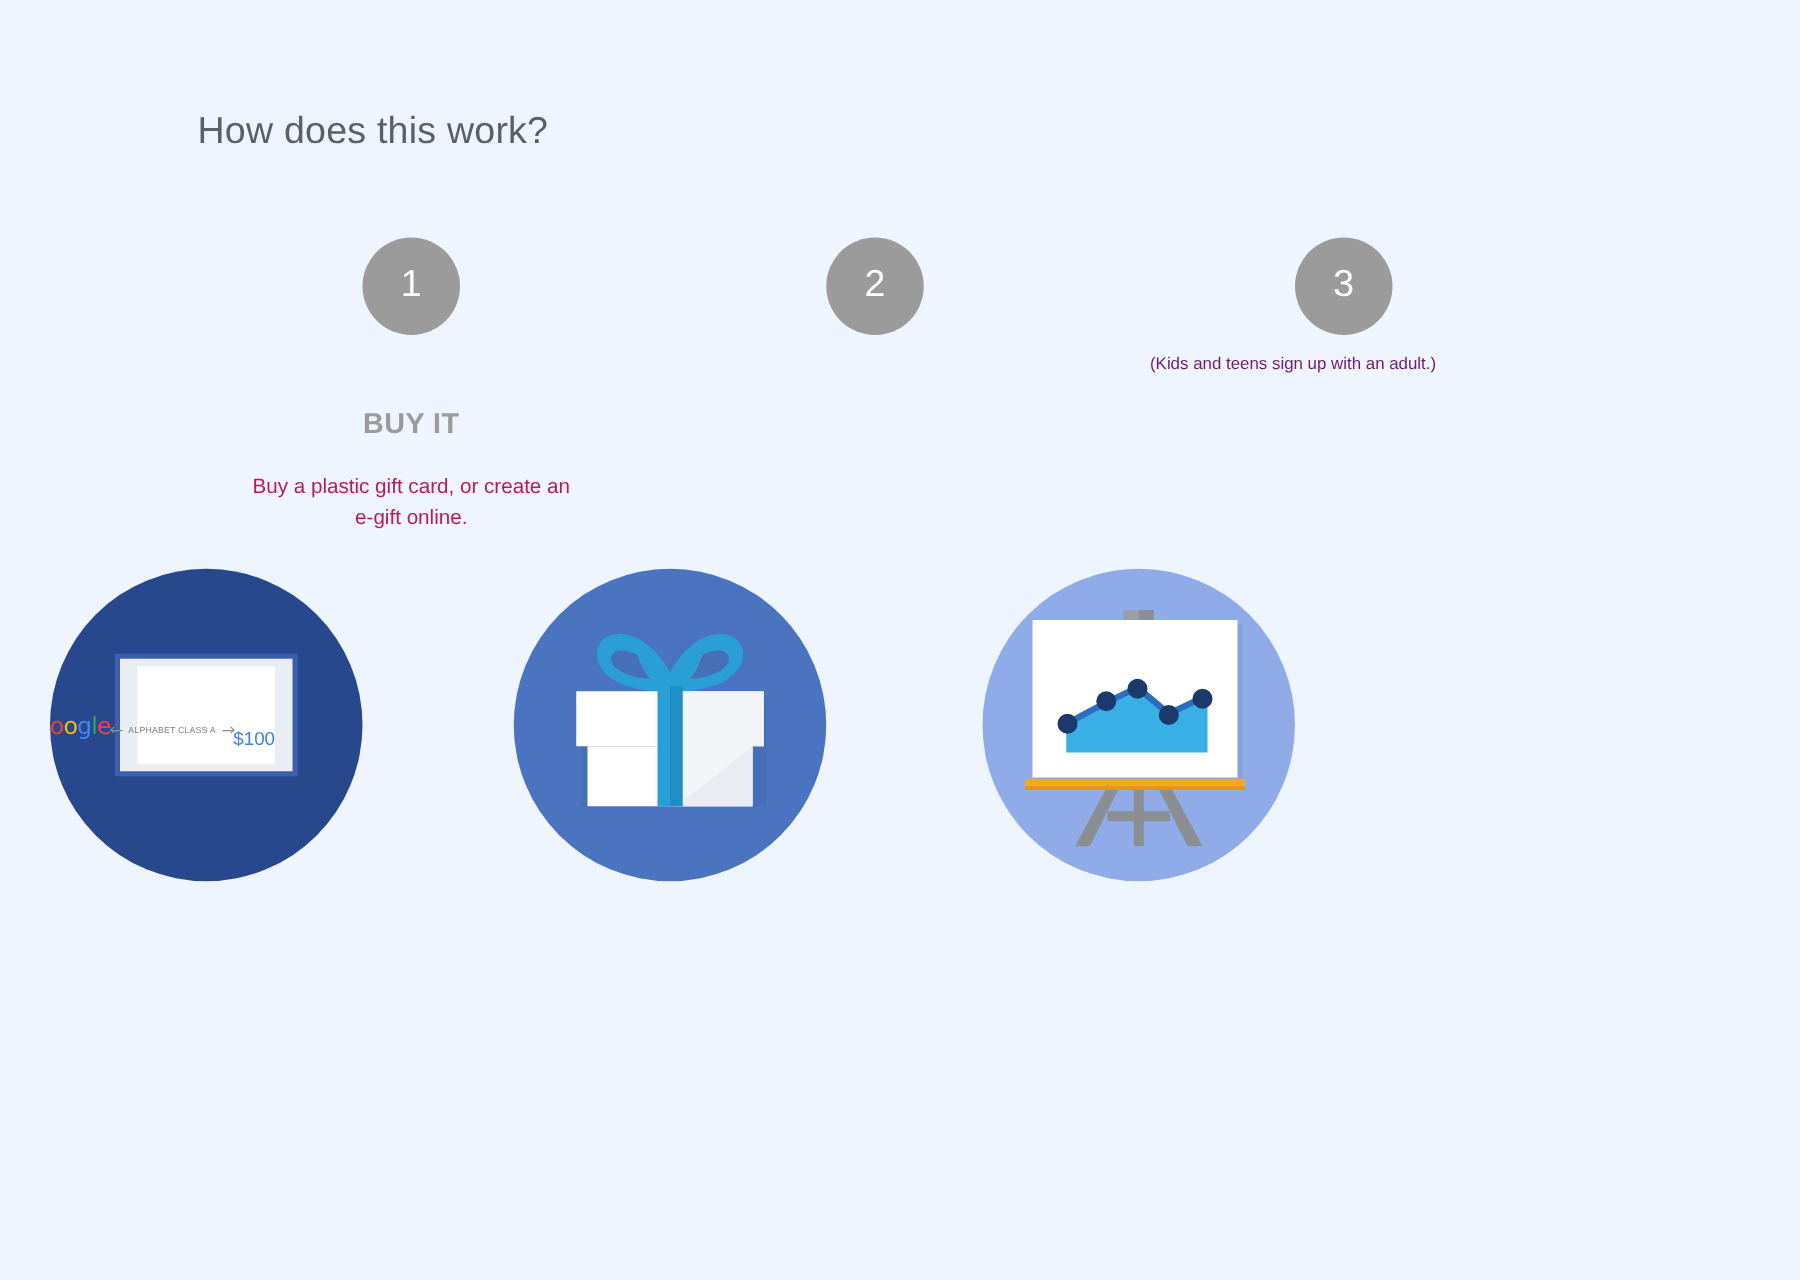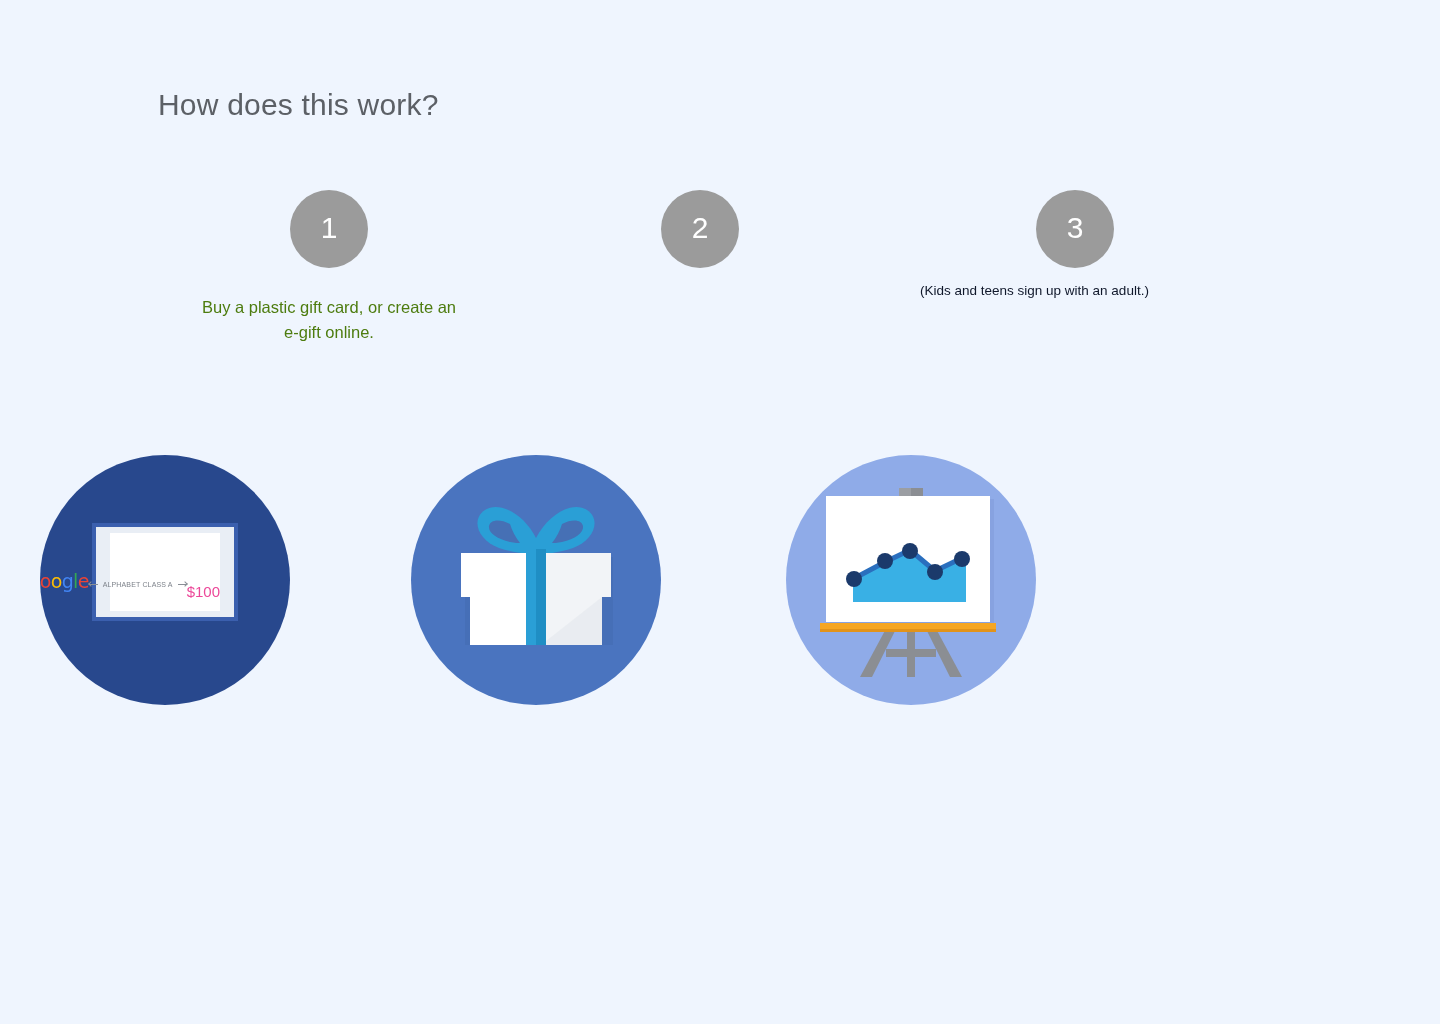--- a/index.html
+++ b/index.html
@@ -67,32 +67,32 @@
     font-size: 23px;
     font-weight: bold;
     color: #9b9b9b;
     letter-spacing: 0.4px;
     line-height: 1;
   }
 
   .step-desc {
     margin-top: 27px;
     font-size: 16.5px;
-    color: #4d7c0f;
+    color: #be185d;
     line-height: 25px;
     font-weight: 400;
   }
   .step-1 .step-desc { width: 260px; margin-left: 35px; }
   .step-2 .step-desc { width: 290px; margin-left: 22px; text-align: left; }
   .step-3 .step-desc { width: 310px; margin-left: 10px; text-align: left; }
 
   .step-note {
     margin-top: 14px;
     font-size: 13.5px;
-    color: #0f172a;
+    color: #701a75;
     line-height: 18px;
     text-align: left;
     width: 310px;
     margin-left: 10px;
   }
 
   
   .art-circle {
     position: absolute;
     width: 250px;
@@ -181,21 +181,21 @@
   .card-class {
     font-size: 7px;
     color: #7d828a;
     letter-spacing: 0.15px;
     white-space: nowrap;
     line-height: 1;
   }
   .card-amount {
     margin-top: 20px;
     font-size: 15px;
-    color: #ec4899;
+    color: #3b82f6;
     line-height: 1;
   }
 
   
   .giftbox-wrap {
     position: absolute;
     left: 0;
     top: 0;
     width: 250px;
     height: 250px;
@@ -214,20 +214,21 @@
 <body>
 
 <div id="page-title">How does this work?</div>
 
 <div class="steps-row">
 
   <div class="step step-1">
     <div class="step-num-circle">
       <span>1</span>
     </div>
+    <div class="step-title">BUY IT</div>
     <div class="step-desc">Buy a plastic gift card, or create an e-gift online.</div>
   </div>
 
   <div class="step step-2">
     <div class="step-num-circle">
       <span>2</span>
     </div>
   </div>
 
   <div class="step step-3">

